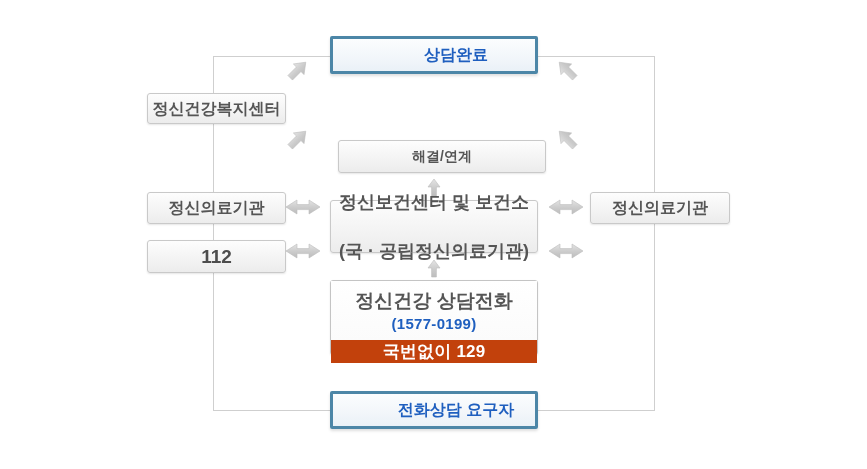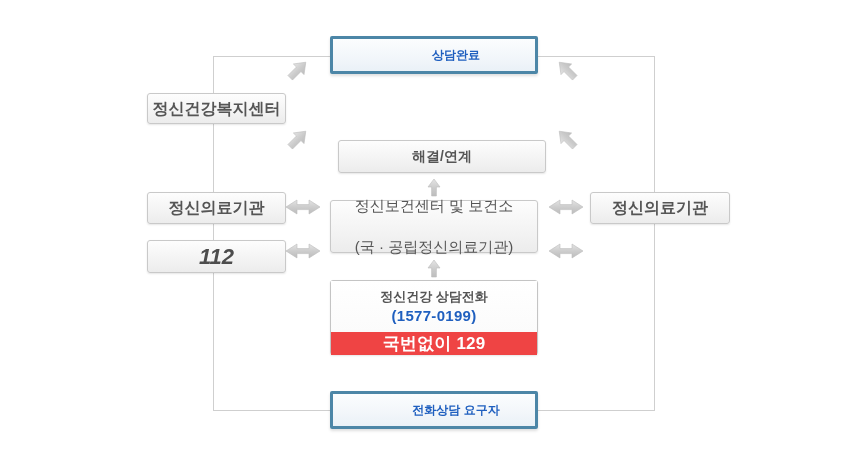--- a/index.html
+++ b/index.html
@@ -34,58 +34,58 @@
     background:linear-gradient(to bottom,#fdfdfd 0%,#f4f4f4 55%,#ececec 100%);
     border:1px solid #c9c9c9;
     border-radius:3px;
     color:#4a4a4a;
     box-shadow:0 1px 2px rgba(0,0,0,0.10);
   }
   .node .label{line-height:1.35;white-space:pre-line;}
 
   
   .node.side{font-size:16px;font-weight:bold;color:#555;}
-  .node.num{font-size:22px;font-weight:bold;color:#4d4d4d;font-style:italic;}
+  .node.num{font-size:19px;font-weight:bold;color:#4d4d4d;}
 
   
   .node.center{font-size:14px;font-weight:bold;color:#555;}
-  .node.center2{font-size:15px;font-weight:normal;color:#555;}
+  .node.center2{font-size:18px;font-weight:bold;color:#555;}
 
   
   .node.hilite{
     border:3px solid #4c86a7;
     border-radius:2px;
     background:linear-gradient(to bottom,#fbfdfe 0%,#f2f6fa 60%,#eaf1f7 100%);
     color:#1f5fbf;
-    font-size:12px;
+    font-size:16px;
     font-weight:bold;
     box-shadow:0 2px 3px rgba(0,0,0,0.13);
     padding-left:44px;
   }
 
   
   .node.phone{
     flex-direction:column;
     align-items:stretch;
     justify-content:flex-start;
     padding:0;
     background:#fbfbfb;
     border:1px solid #c4c4c4;
   }
   .phone-top{
     flex:0 0 auto;
     padding:7px 0 6px 0;
     text-align:center;
     background:linear-gradient(to bottom,#ffffff 0%,#fbfbfb 100%);
   }
-  .phone-title{font-size:13px;font-weight:bold;color:#555;line-height:1.35;}
+  .phone-title{font-size:19px;font-weight:bold;color:#555;line-height:1.35;}
   .phone-number{font-size:15px;font-weight:bold;color:#1f5fbf;line-height:1.35;letter-spacing:.3px;}
   .phone-bar{
     flex:1 1 auto;
-    background:#ef4444;
+    background:#c2410c;
     display:flex;align-items:center;justify-content:center;
     color:#ffffff;font-size:17px;font-weight:bold;letter-spacing:.2px;
   }
 </style>
 </head>
 <body>
 
 <div id="diagram">
 
   <div class="frame"></div>

